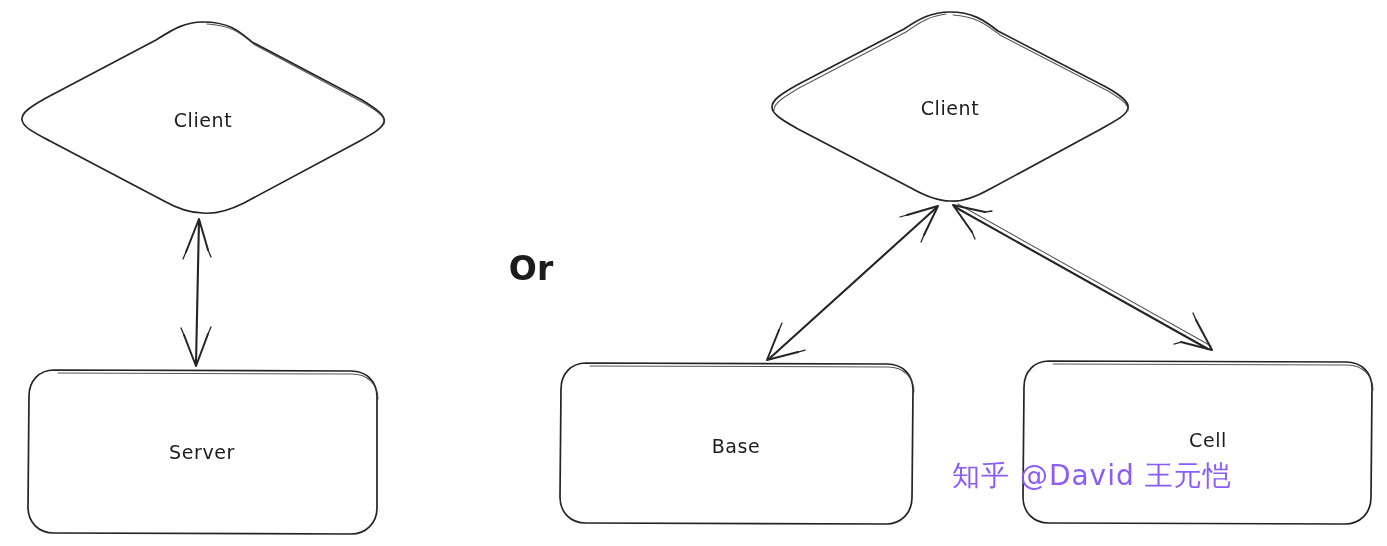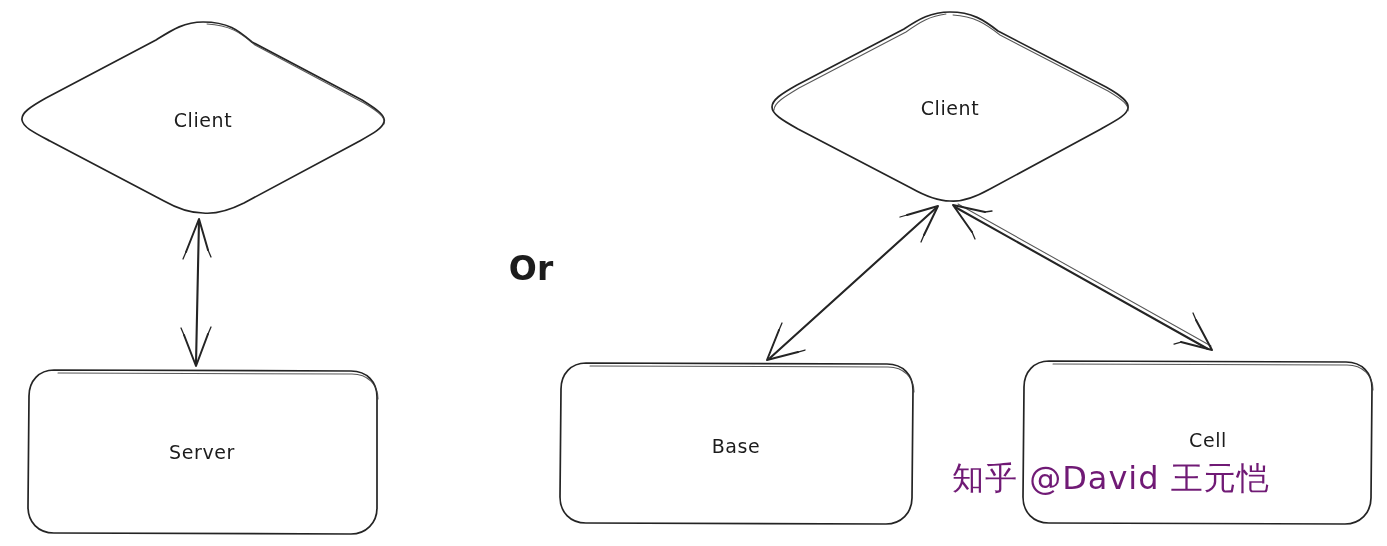--- a/index.html
+++ b/index.html
@@ -70,23 +70,23 @@
     fill: none;
     stroke: #242424;
     stroke-width: 1.3;
     stroke-linecap: round;
   }
   #watermark {
     position: absolute;
     left: 952px;
     top: 462px;
     font-family: "DejaVu Sans", sans-serif;
-    font-size: 32px;
+    font-size: 28px;
     font-weight: 400;
-    color: #701a75;
+    color: #8b5cf6;
     white-space: nowrap;
     letter-spacing: 1px;
     line-height: 1;
     user-select: none;
     pointer-events: none;
   }
 </style>
 </head>
 <body>
 

